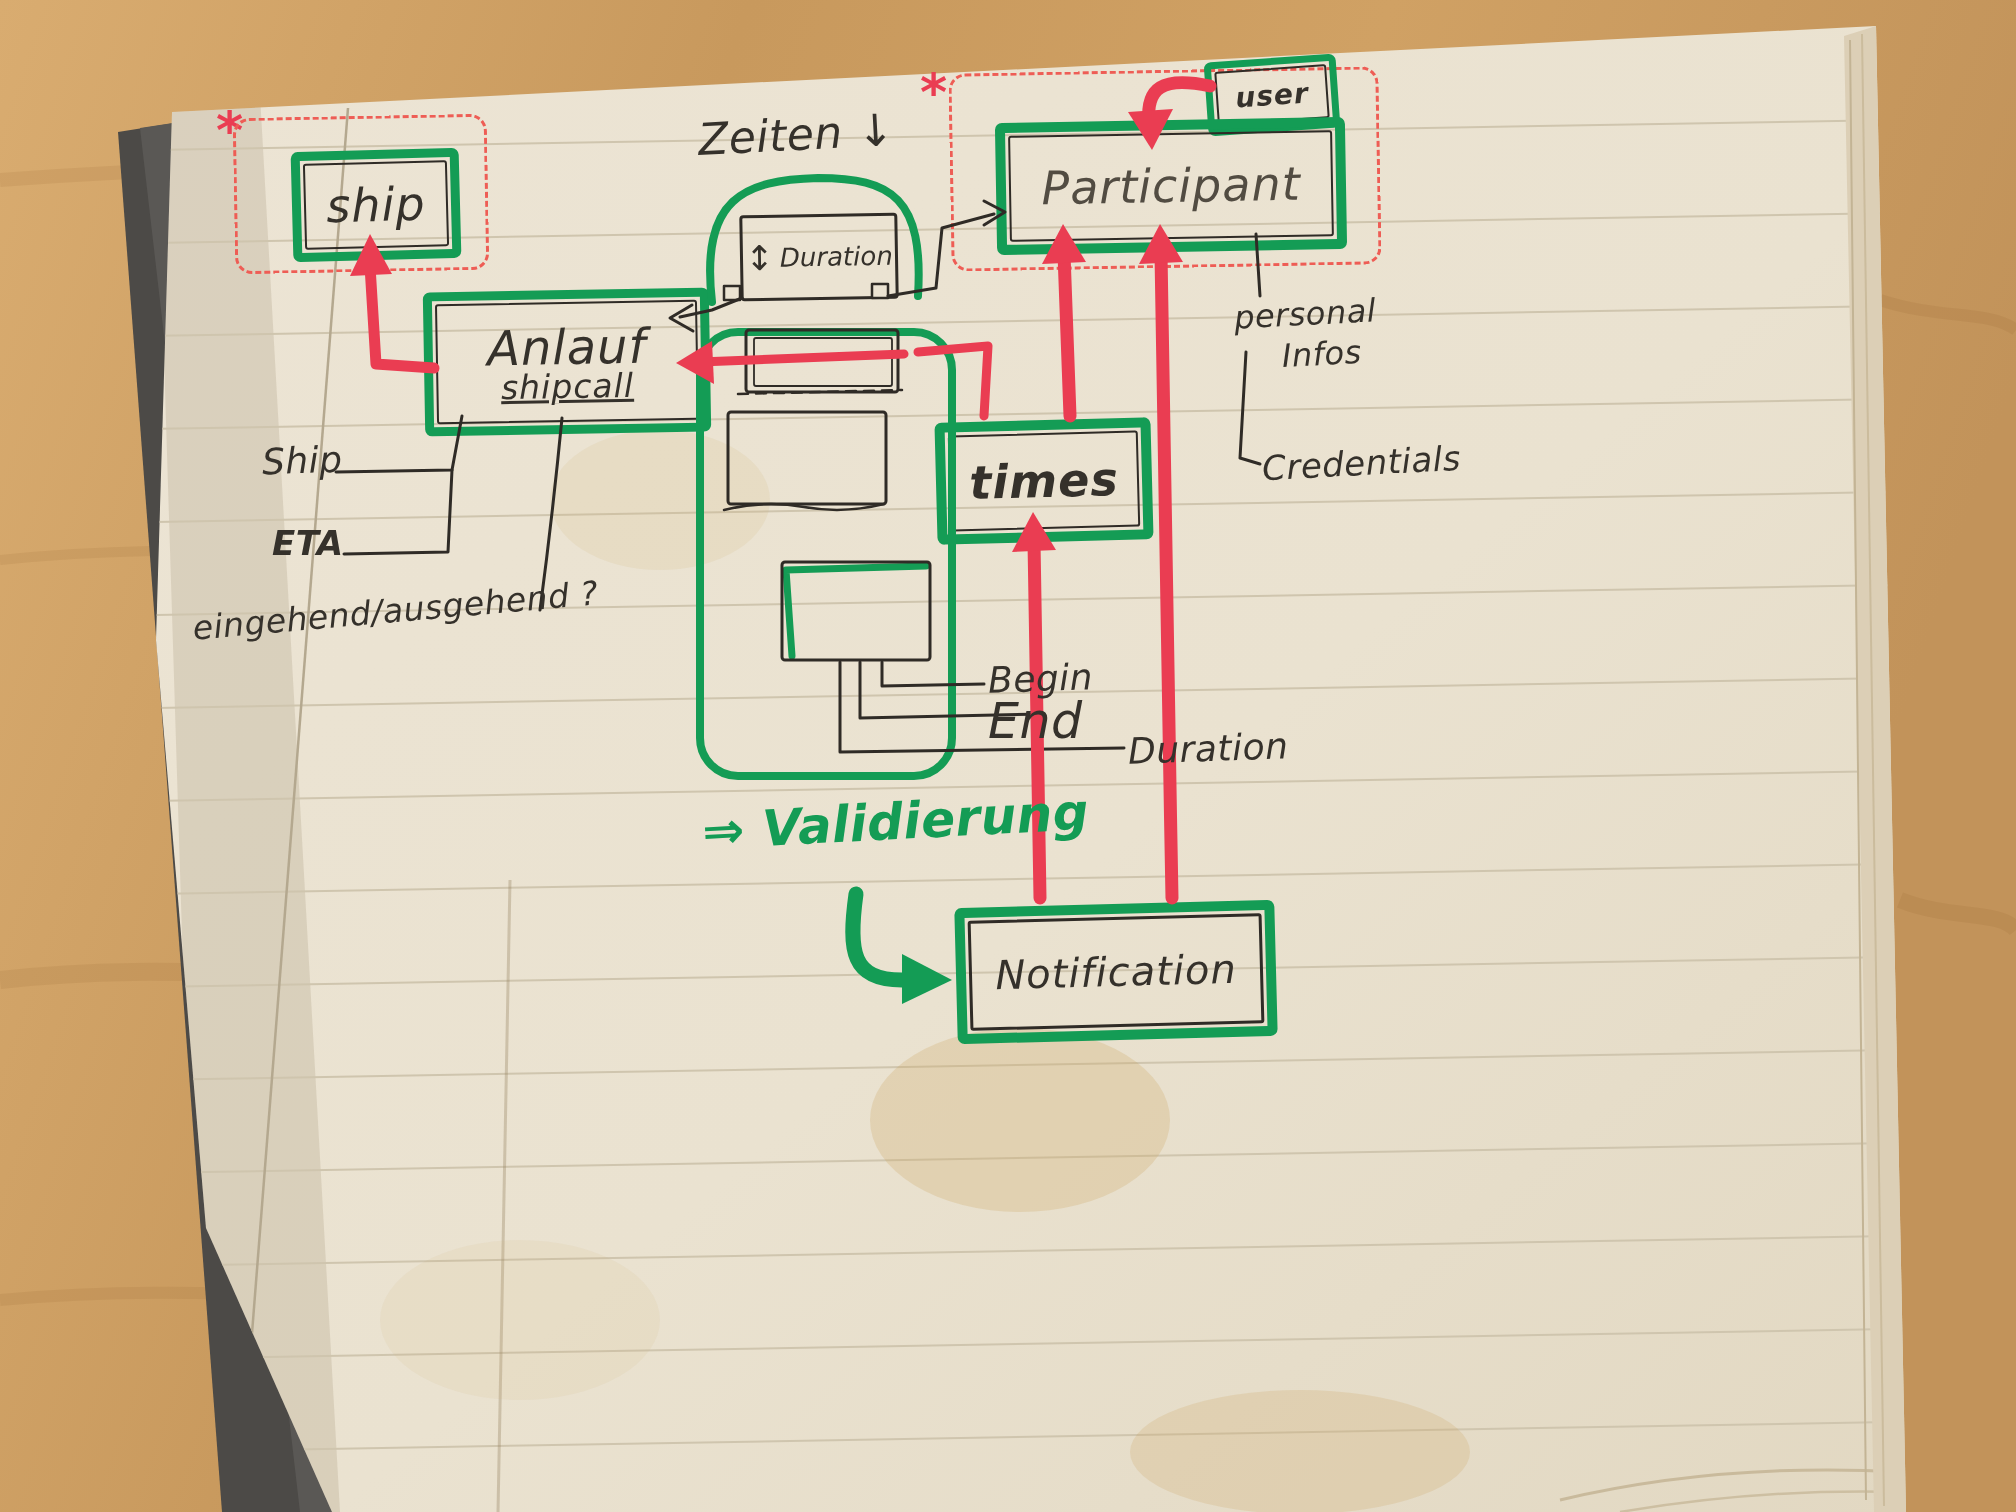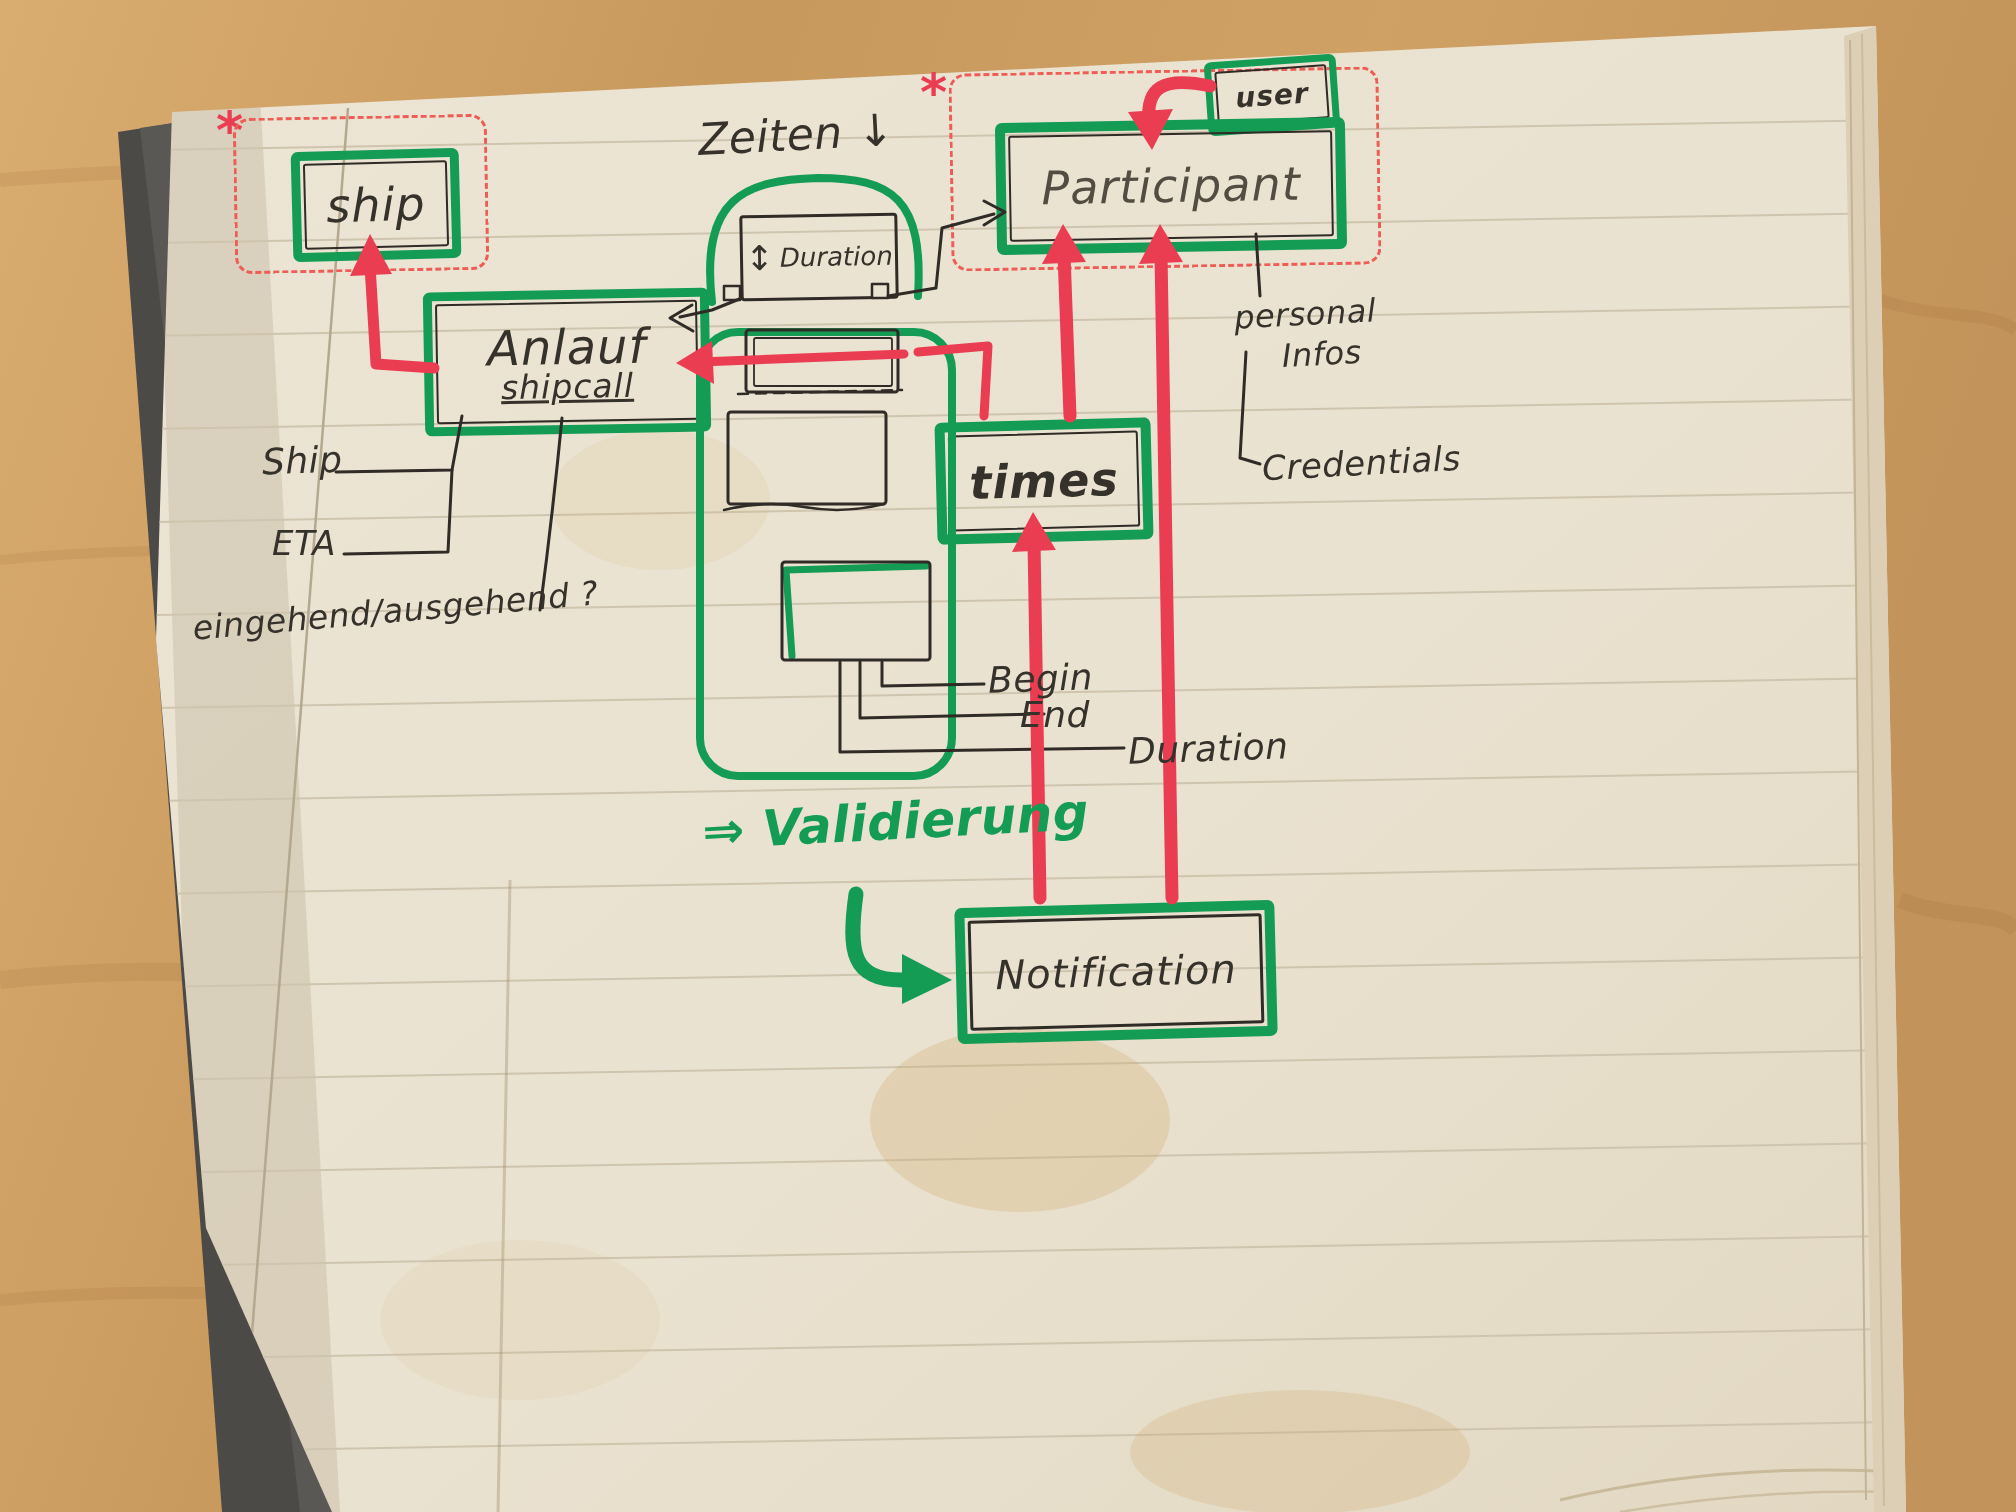--- a/index.html
+++ b/index.html
@@ -236,27 +236,27 @@
       <polygon points="1042,264 1086,262 1063,224"></polygon>
       <polygon points="1139,264 1183,262 1160,224"></polygon>
       <polygon points="1128,112 1173,109 1152,150"></polygon>
     </g>
   </svg>
 
   <span class="hand z40" style="left:698px;top:112px;font-size:44px;transform:rotate(-3deg);">Zeiten ↓</span>
 
   <span class="hand z40" style="left:262px;top:442px;font-size:36px;transform:rotate(-2deg);">Ship</span>
 
-  <span class="hand z40" style="left:272px;top:526px;font-size:34px;">ETA</span>
+  <span class="hand z40" style="left:272px;top:526px;font-size:34px;font-weight:bold;">ETA</span>
 
   <span class="hand z40" style="left:192px;top:594px;font-size:33px;transform:rotate(-5deg);">eingehend/ausgehend ?</span>
 
   <span class="hand z40" style="left:988px;top:660px;font-size:36px;transform:rotate(-2deg);">Begin</span>
 
-  <span class="hand z40" style="left:1020px;top:696px;font-size:36px;">End</span>
+  <span class="hand z40" style="left:988px;top:696px;font-size:49px;">End</span>
 
   <span class="hand z40" style="left:1128px;top:730px;font-size:36px;transform:rotate(-2deg);">Duration</span>
 
   <span class="hand z40" style="left:1234px;top:298px;font-size:32px;transform:rotate(-3deg);">personal</span>
   <span class="hand z40" style="left:1282px;top:338px;font-size:32px;transform:rotate(-3deg);">Infos</span>
 
   <span class="hand z40" style="left:1262px;top:446px;font-size:34px;transform:rotate(-3deg);">Credentials</span>
 
   <span class="hand green-text z40" style="left:702px;top:796px;font-size:50px;transform:rotate(-3deg);">⇒ Validierung</span>
 

